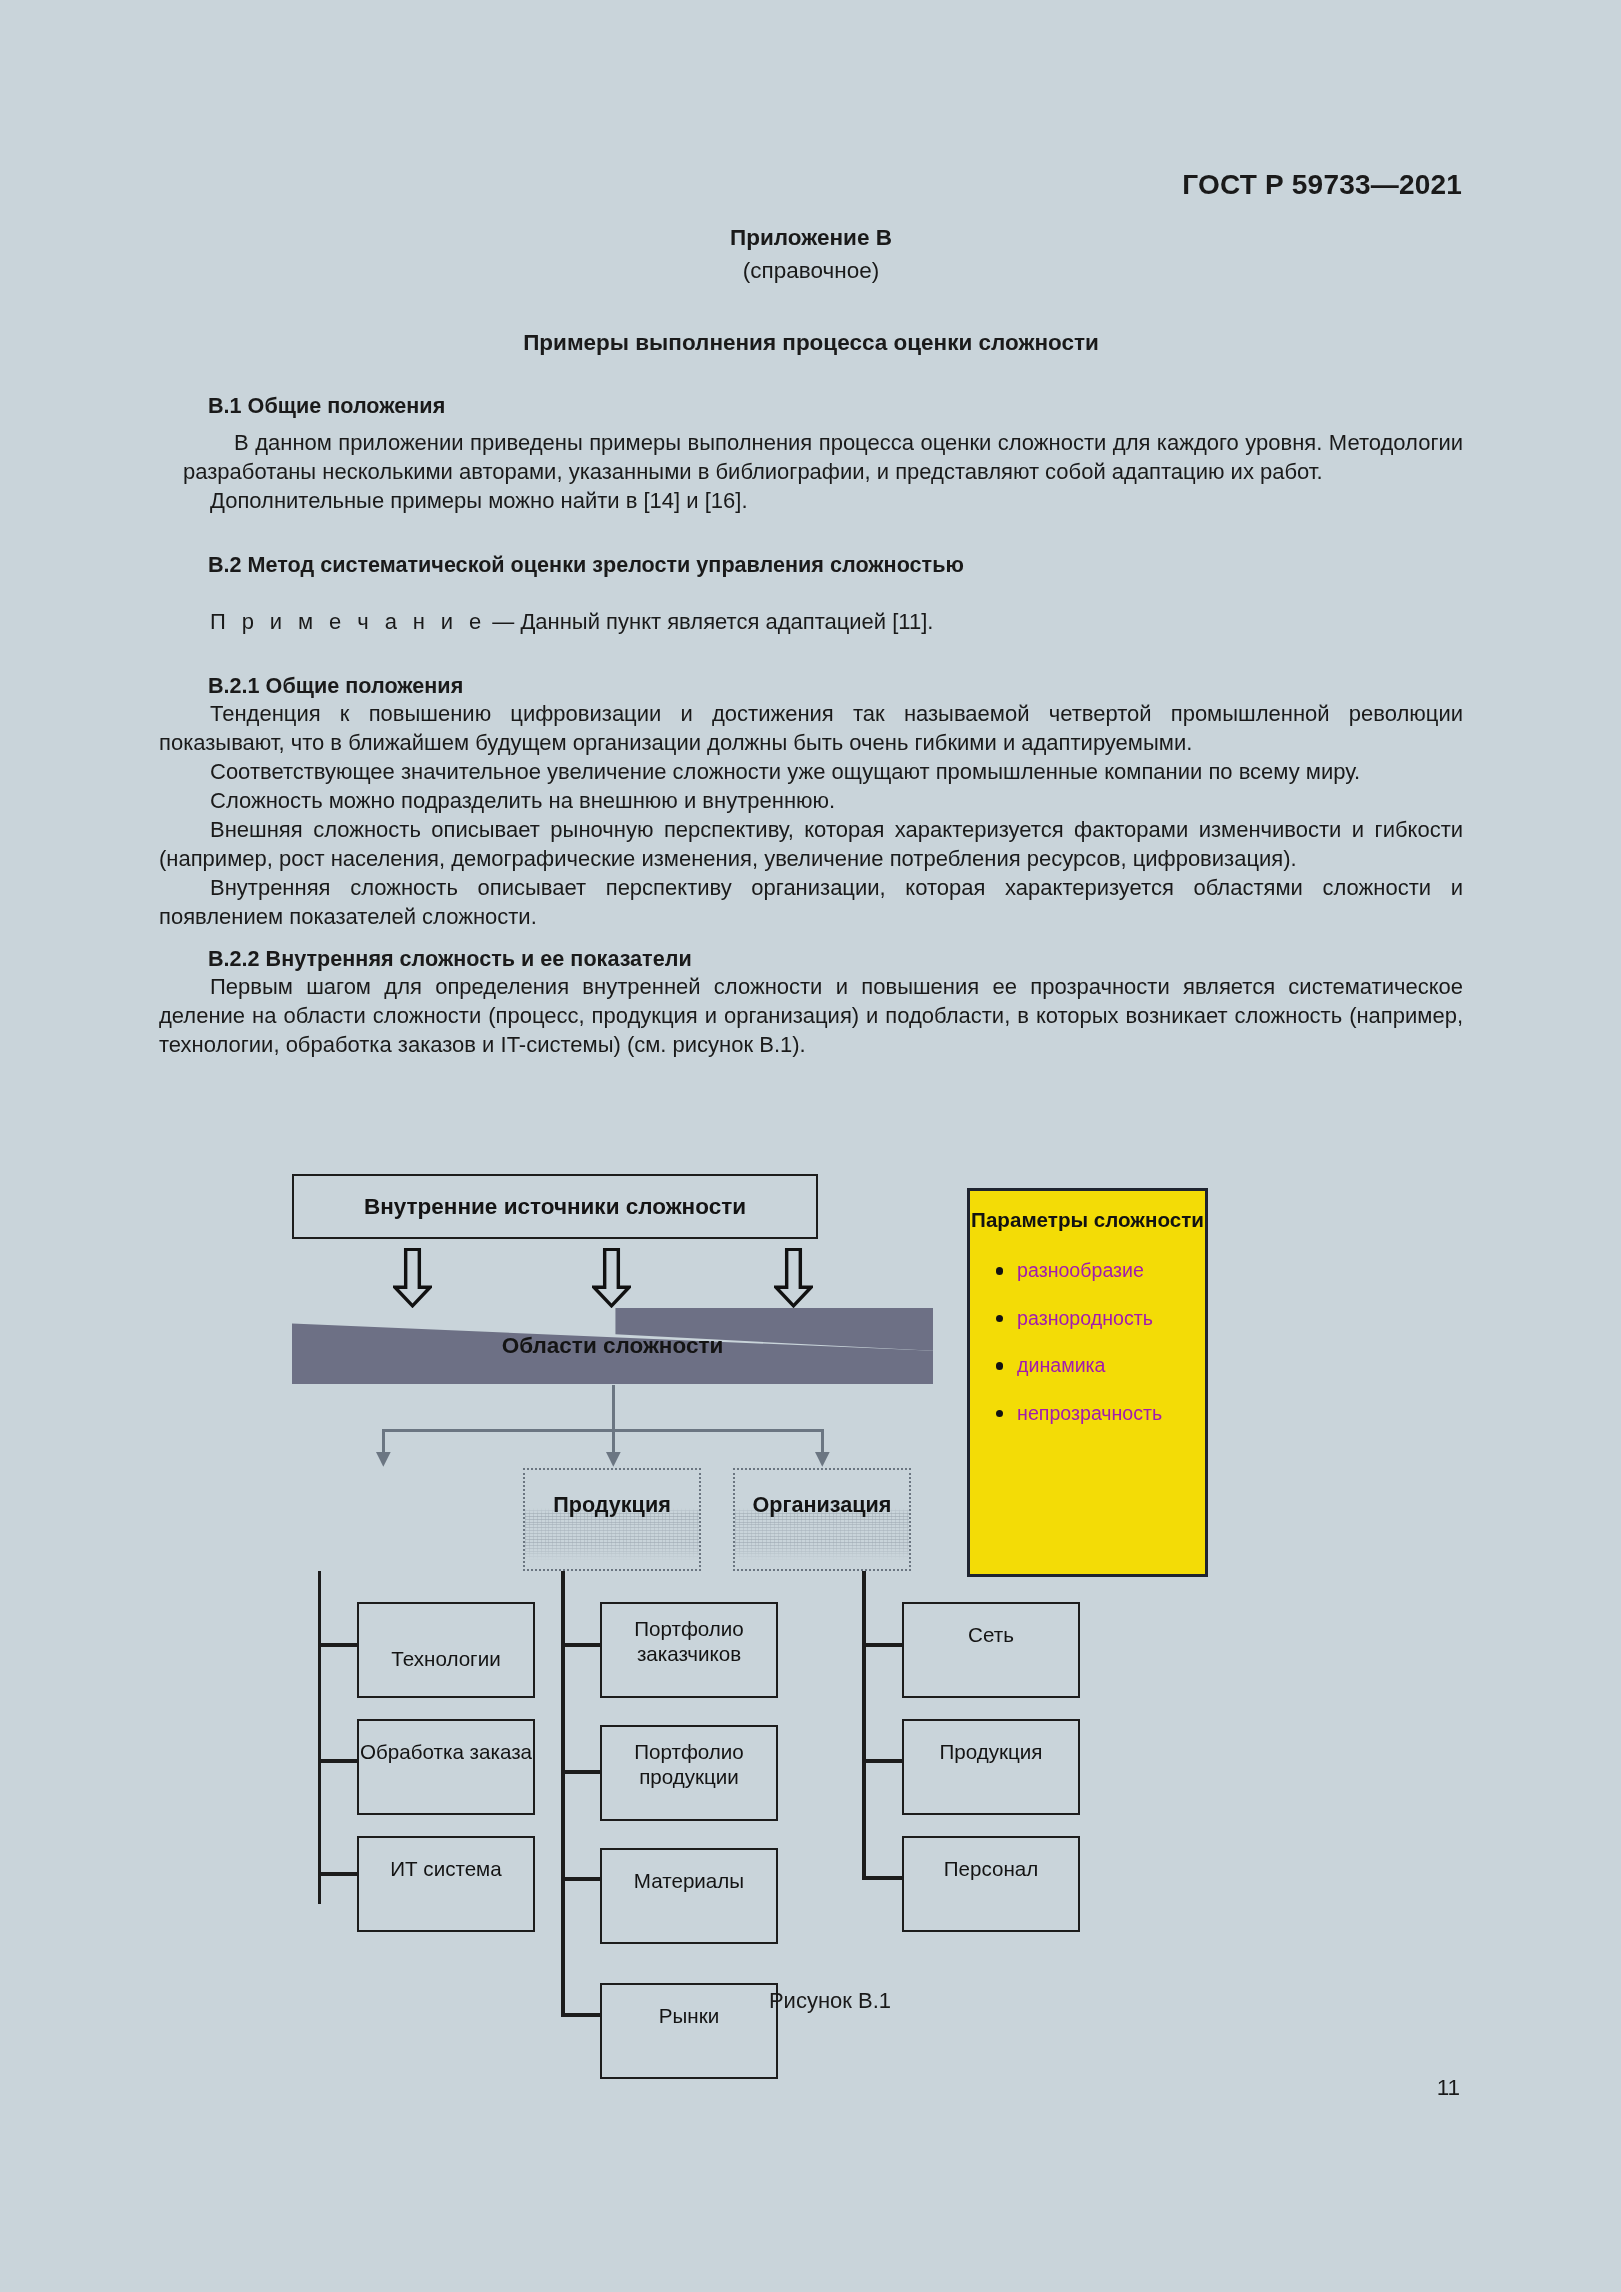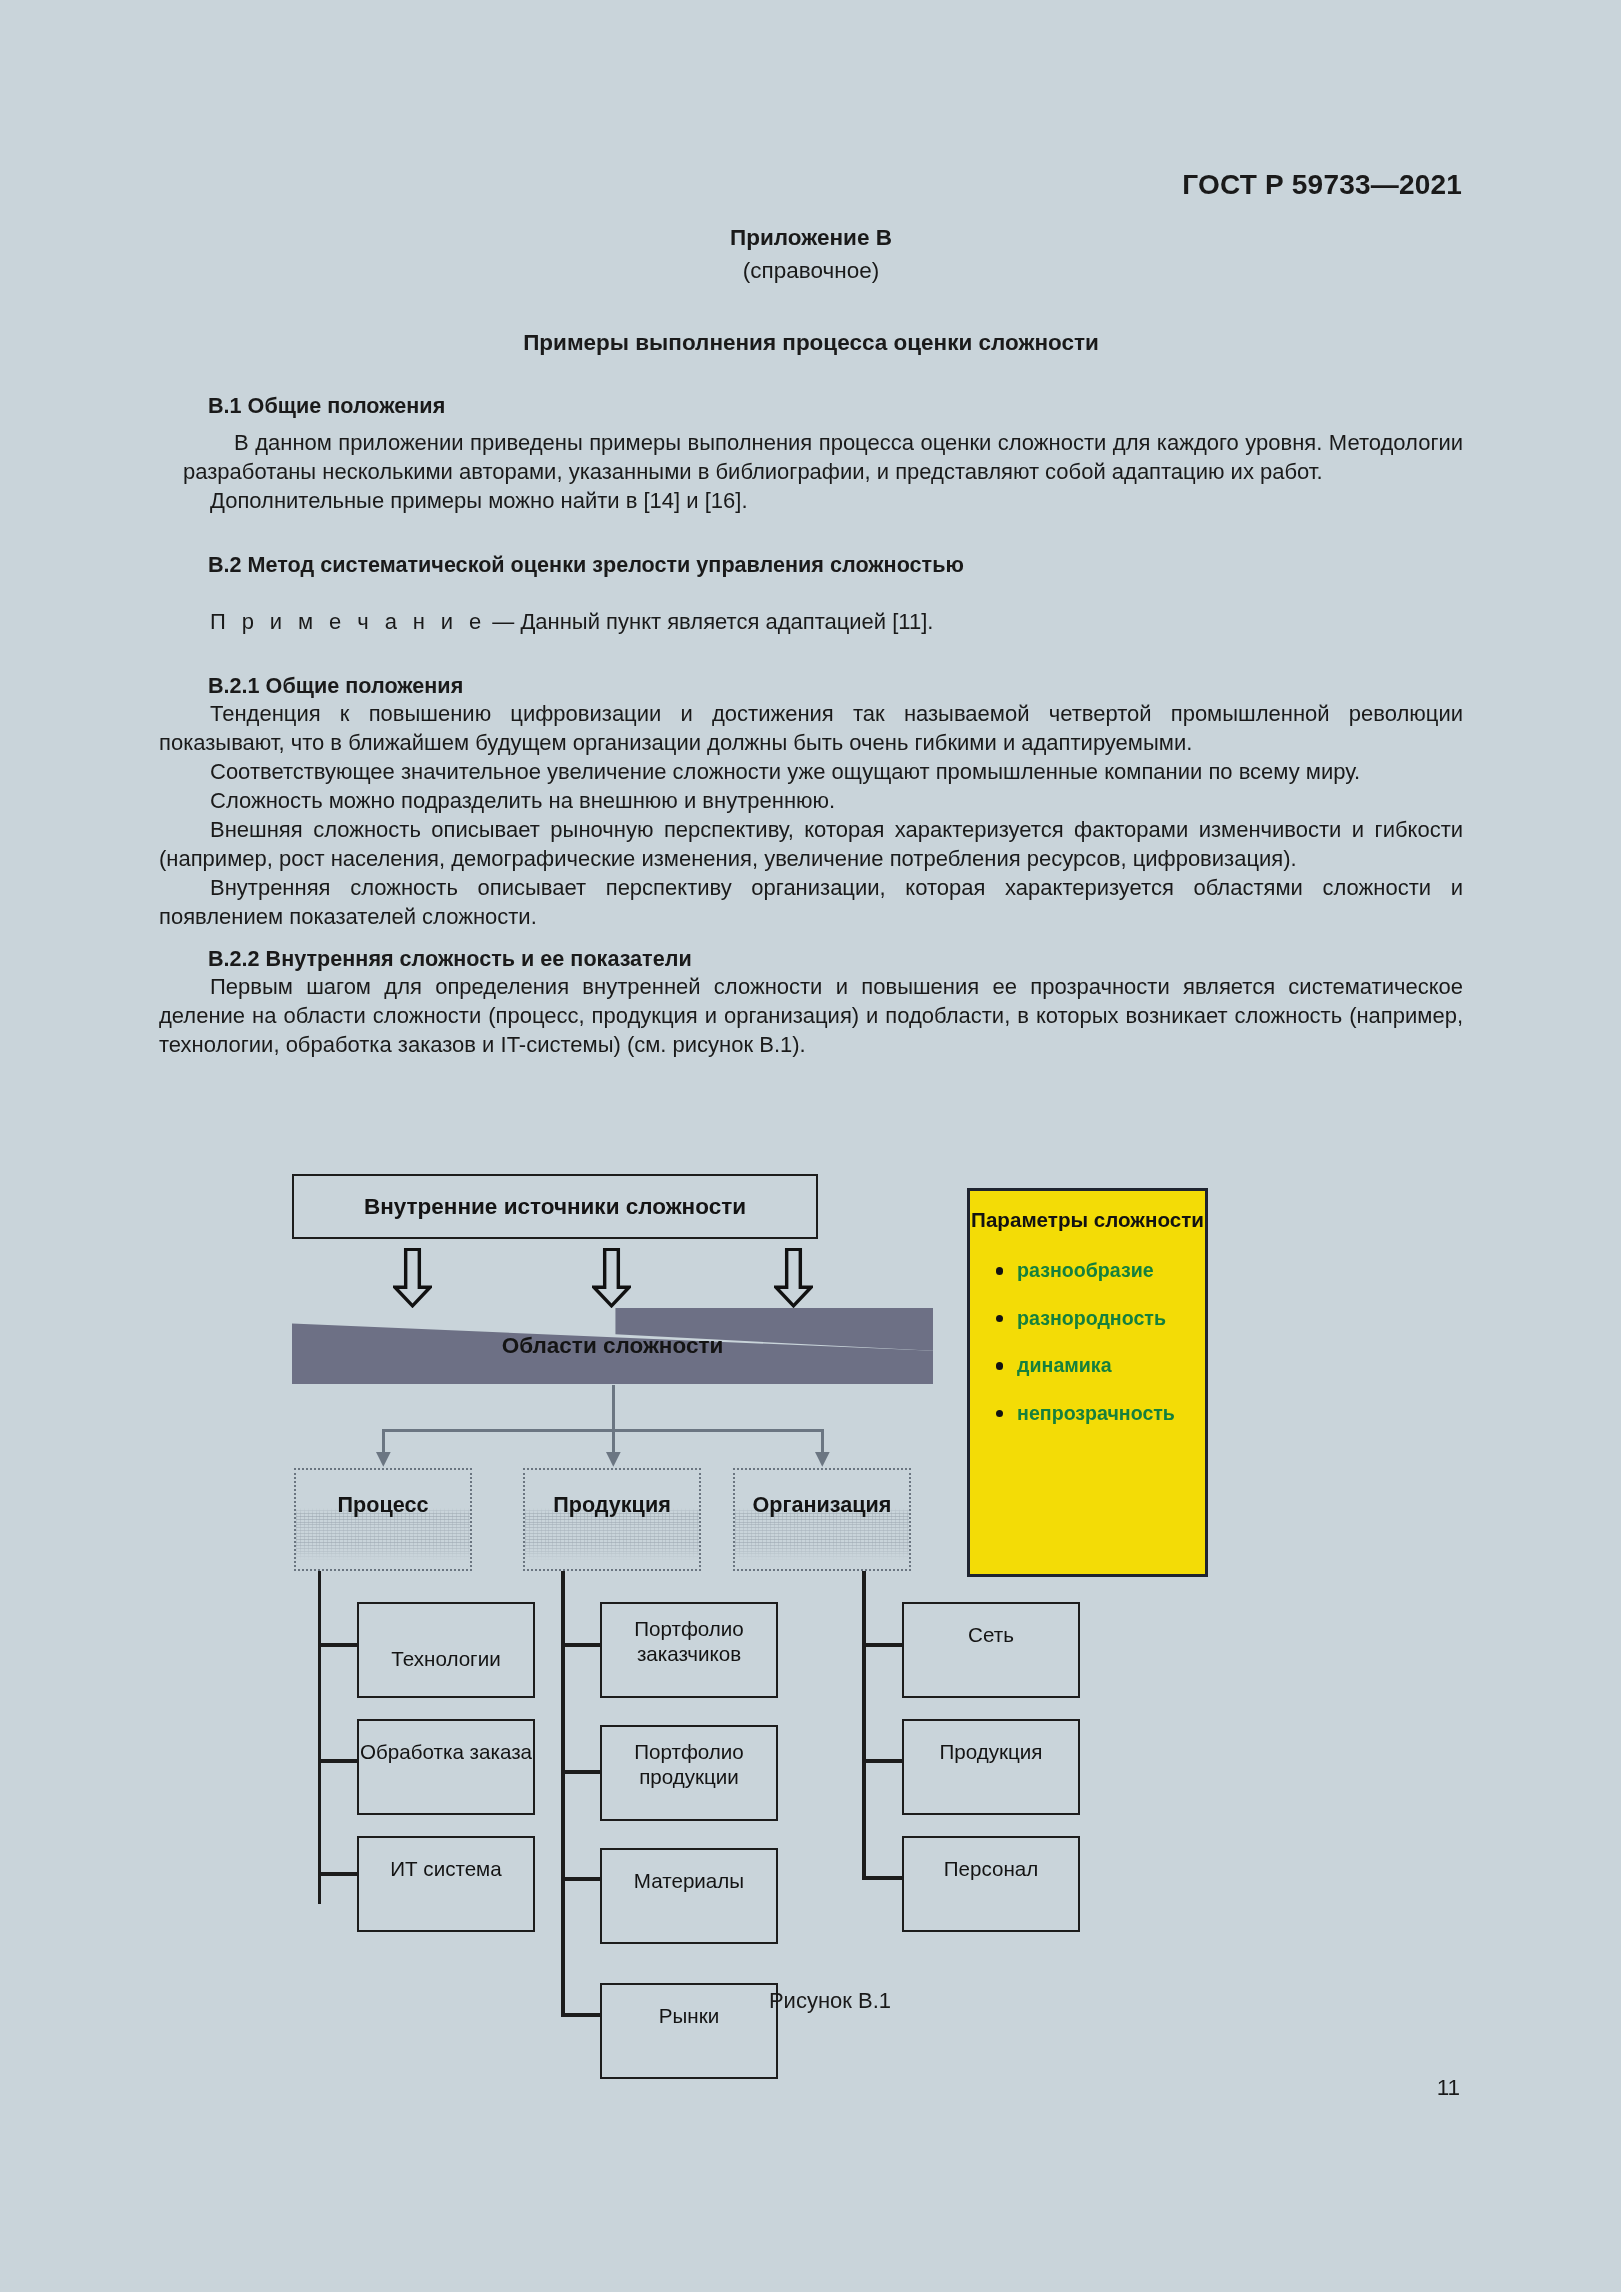--- a/index.html
+++ b/index.html
@@ -195,23 +195,23 @@
     line-height: 26.5px;
     color: #121212;
   }
   .panel ul {
     list-style: none;
     margin: 25.5px 0 0 0;
     padding: 0 0 0 25.5px;
   }
   .panel li {
     position: relative;
-    font-weight: bold;
+    font-weight: normal;
     font-size: 19.6px;
-    color: #15803d;
+    color: #a21caf;
     margin-bottom: 24.5px;
     padding-left: 21.6px;
   }
   .panel li .bullet {
     position: absolute;
     left: 0; top: 7.8px;
     width: 7.8px; height: 7.8px;
     border-radius: 50%;
     background: #121212;
   }
@@ -302,24 +302,20 @@
     <svg style="position:absolute;left:83px;top:278px;" width="16.7" height="15.7" viewBox="0 0 17 16">
         <path d="M1 0 L16 0 L8.5 15 Z" fill="#6b7682"></path>
       </svg>
     <svg style="position:absolute;left:313px;top:278px;" width="16.7" height="15.7" viewBox="0 0 17 16">
         <path d="M1 0 L16 0 L8.5 15 Z" fill="#6b7682"></path>
       </svg>
     <svg style="position:absolute;left:522px;top:278px;" width="16.7" height="15.7" viewBox="0 0 17 16">
         <path d="M1 0 L16 0 L8.5 15 Z" fill="#6b7682"></path>
       </svg>
 
-    <div class="box box-mid" style="left:2px; top:294px;">
-      <span class="noise"></span>
-      <span class="mid-label">Процесс</span>
-    </div>
     <div class="box box-mid" style="left:231px; top:294px;">
       <span class="noise"></span>
       <span class="mid-label">Продукция</span>
     </div>
     <div class="box box-mid" style="left:441px; top:294px;">
       <span class="noise"></span>
       <span class="mid-label">Организация</span>
     </div>
 
     <div class="conn black" style="left:25.5px; top:397px; width:3.9px; height:333px;"></div>

